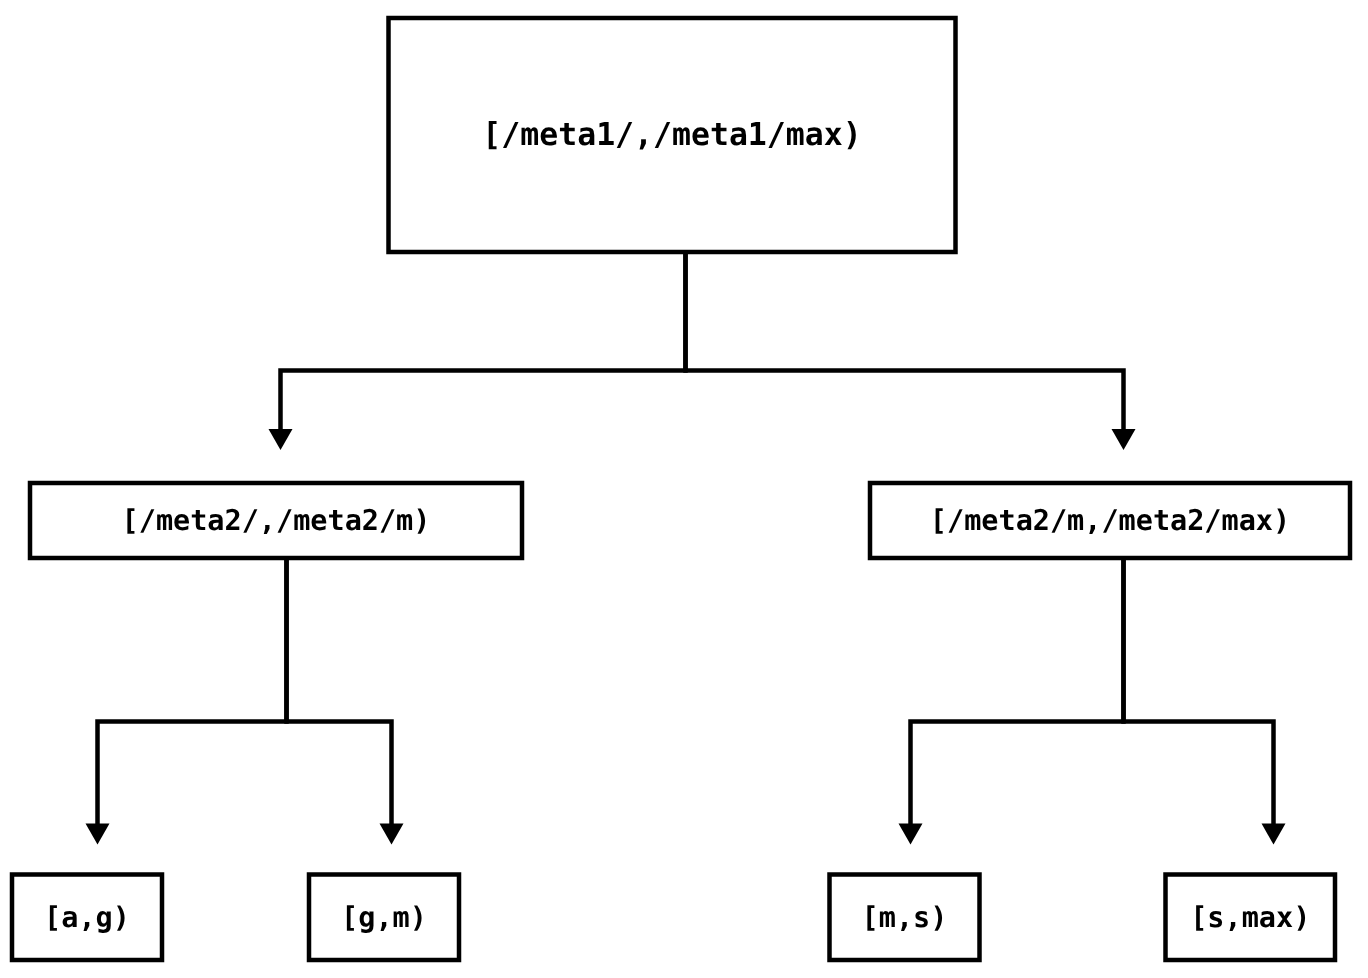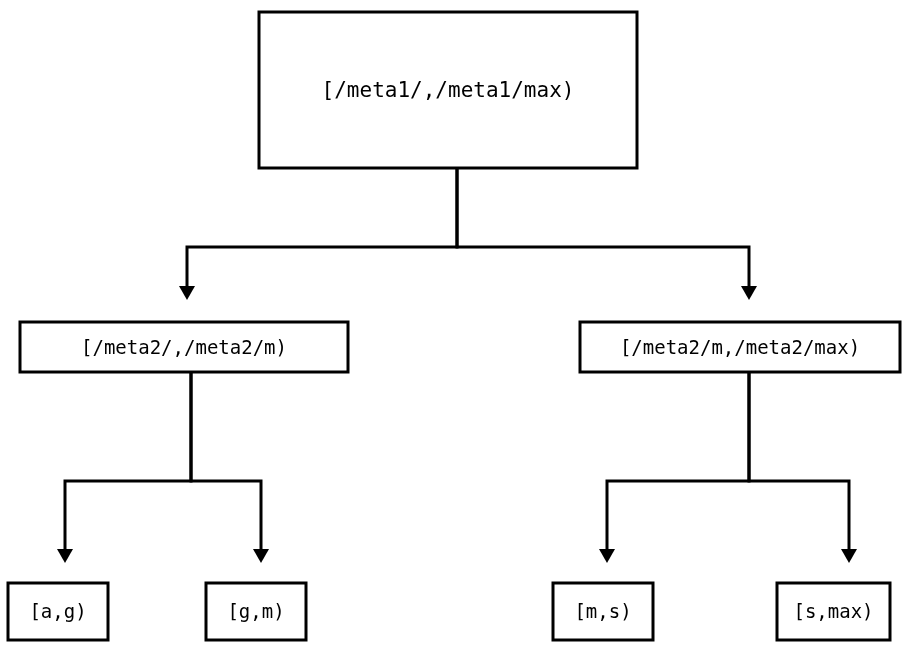--- a/index.html
+++ b/index.html
@@ -11,20 +11,21 @@
     width: 912px;
     height: 652px;
     font-family: "DejaVu Sans Mono", "Liberation Mono", monospace;
     overflow: hidden;
   }
   #diagram-root {
     position: relative;
     width: 912px;
     height: 488px;
     background: #ffffff;
+    font-weight: bold;
   }
   svg.tree-canvas {
     display: block;
     width: 912px;
     height: 652px;
   }
   .node-box {
     fill: #ffffff;
     stroke: #000000;
     stroke-width: 3;

